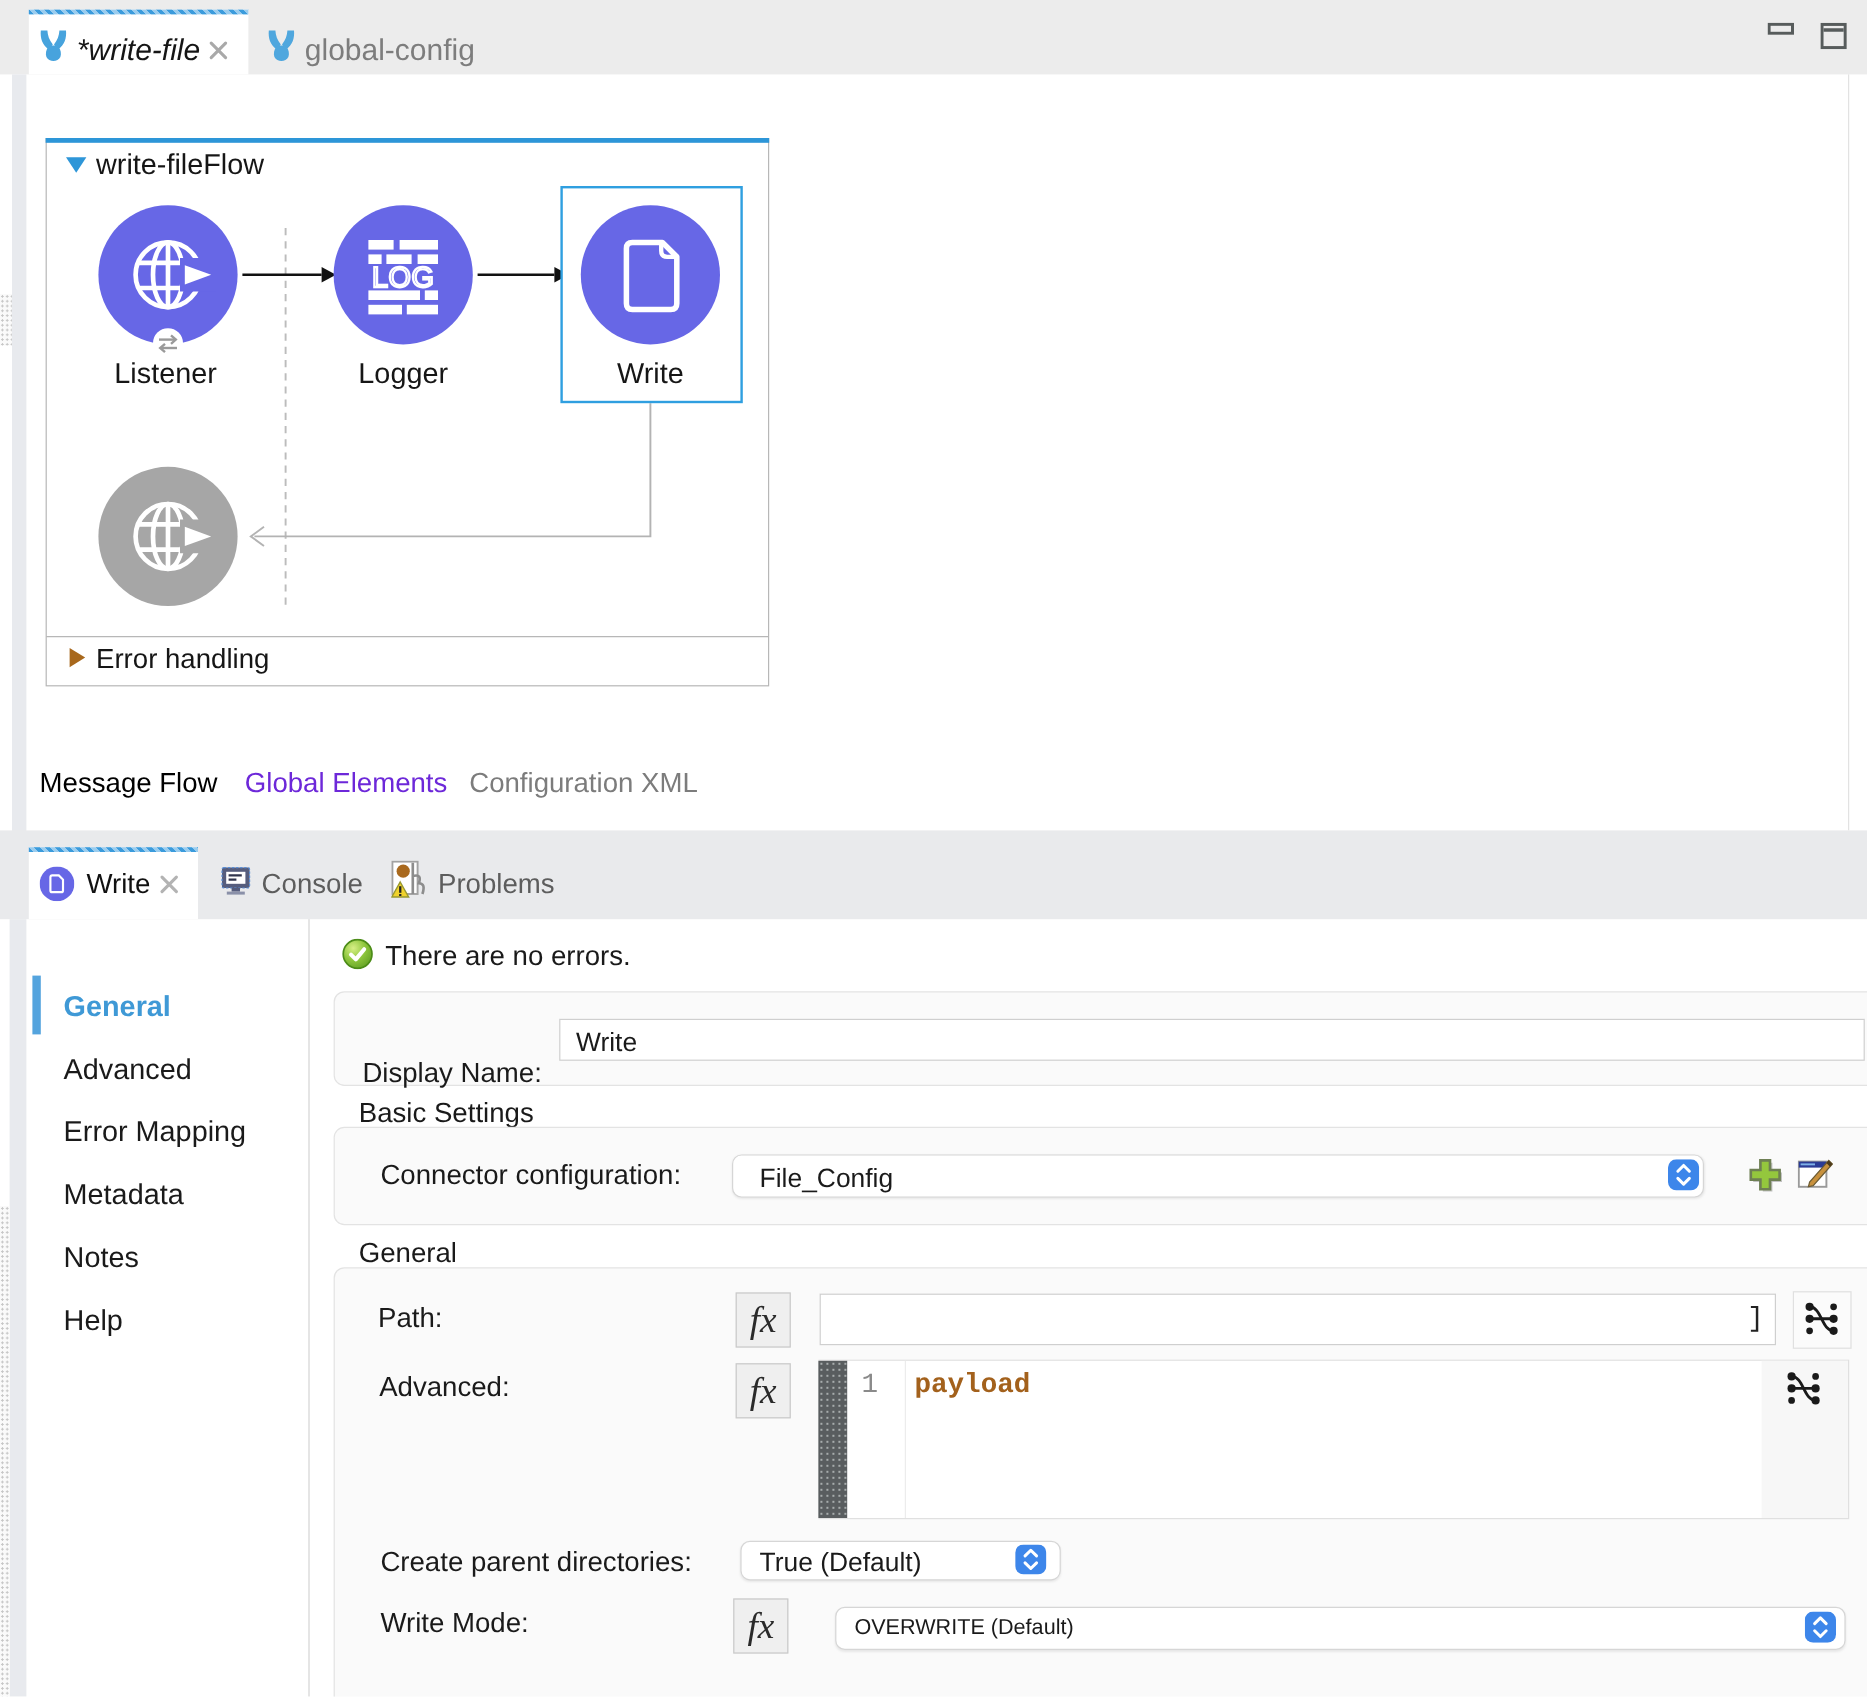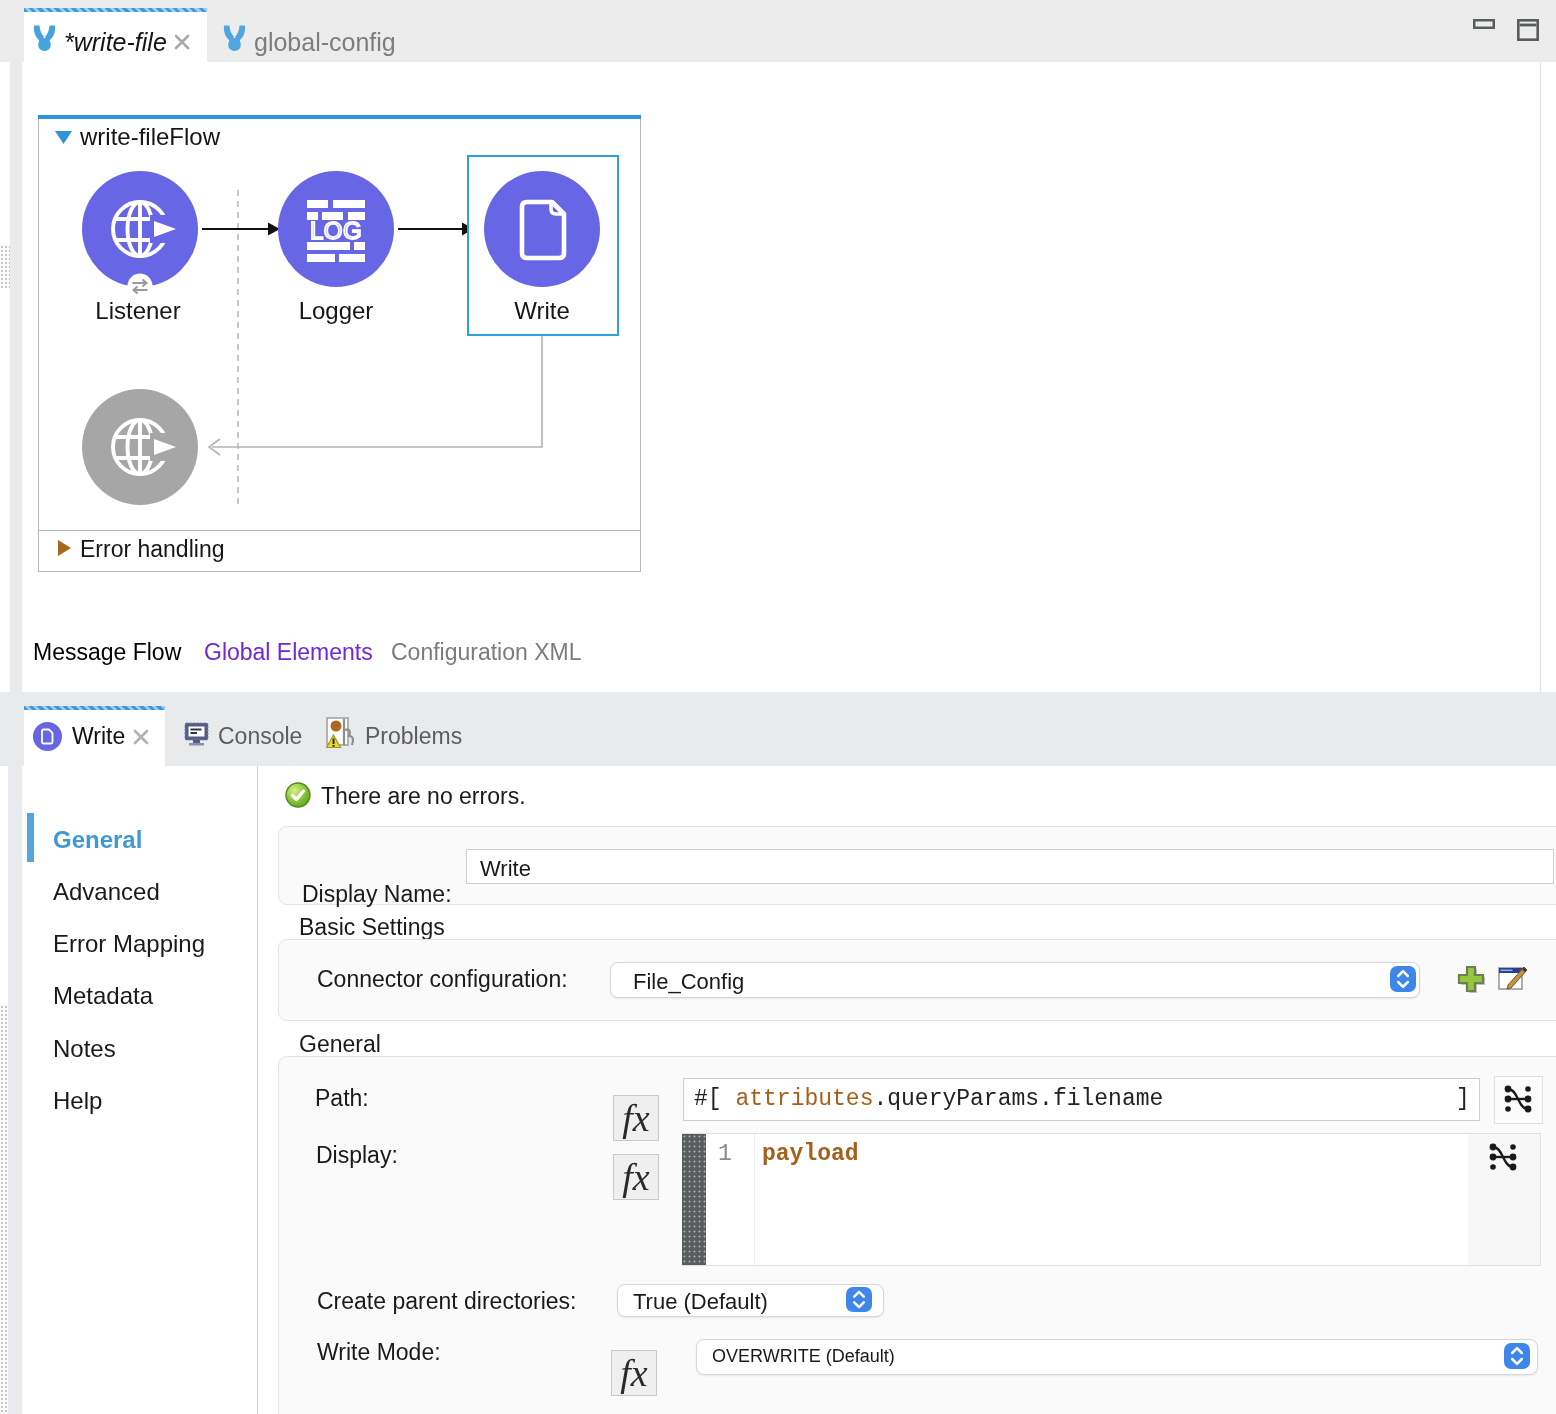--- a/index.html
+++ b/index.html
@@ -14,22 +14,22 @@
   #tab1border{left:24px;top:8px;width:183px;height:4px;background:repeating-linear-gradient(45deg,#3b9bdc 0 3px,#9accee 3px 6px);}
   .tabtxt{font-size:25px;}
   
   .rail{background:#e8eaee;}
   .texture{background-color:#fafafa;background-image:radial-gradient(#c6c6c6 0.9px, rgba(0,0,0,0) 1.1px);background-size:4px 4px;}
   
   .group{position:absolute;border:1px solid #e3e3e3;border-radius:9px;background:#fafafa;}
   .input{position:absolute;border:1px solid #cfcfcf;background:#ffffff;}
   .combo{position:absolute;border:1px solid #d6d6d6;border-radius:8px;background:#ffffff;box-shadow:0 1px 2px rgba(0,0,0,0.08);}
   .fxbtn{position:absolute;width:44px;height:44px;border:1px solid #c9c9c9;background:#efefef;
-         font-family:"Liberation Serif",serif;font-style:italic;font-size:38px;color:#2a2a2a;
-         display:flex;align-items:center;justify-content:center;margin-top:18px;}
+         font-family:"Liberation Serif",serif;font-style:italic;font-size:31px;color:#2a2a2a;
+         display:flex;align-items:center;justify-content:center;}
 </style>
 </head>
 <body>
 <div id="root">
 
   <div class="abs" id="topbar"></div>
   <div class="abs" id="tab1"></div>
   <div class="abs" id="tab1border"></div>
   <svg class="abs" style="left:32px;top:25px" width="25" height="28" viewBox="0 0 25 28">
     <g fill="#47a3dd">
@@ -226,37 +226,36 @@
     <path d="M26,3 L29,6 L13,24 L9,25 L10,21 Z" fill="#c8913d" stroke="#6b5a32" stroke-width="1"></path>
     <path d="M26,3 L29,6 L27,8.2 L24,5.2 Z" fill="#4a3a1a"></path>
   </svg>
 
   <div class="lbl" style="left:299px;top:1031px;">General</div>
   <div class="group" style="left:278px;top:1056px;width:1290px;height:400px;"></div>
 
   <div class="lbl" style="left:315px;top:1085px;">Path:</div>
   <div class="fxbtn" style="left:613px;top:1077px;">fx</div>
   <div class="input" style="left:683px;top:1078px;width:795px;height:41px;"></div>
-  <div class="lbl mono" style="left:694px;top:1086px;font-size:23px;"><span style="color:#222;">#[ </span><span style="color:#a3611c;">attributes</span><span style="color:#222;">.queryParams.filename</span></div>
   <div class="lbl mono" style="left:1456px;top:1086px;font-size:23px;color:#222;">]</div>
   <div class="abs" style="left:1494px;top:1076px;width:47px;height:46px;border:1px solid #e0e0e0;background:#fbfbfb;"></div>
   <svg class="abs" style="left:1503px;top:1084px" width="30" height="30" viewBox="0 0 30 30">
     <g fill="#1a1a1a">
       <circle cx="5" cy="5" r="3.4"></circle>
         <circle cx="5" cy="15" r="3.4"></circle>
         <circle cx="5" cy="25" r="2.8"></circle>
       <circle cx="25" cy="5" r="2.8"></circle>
         <circle cx="25" cy="15" r="3.4"></circle>
         <circle cx="25" cy="25" r="3.4"></circle>
     </g>
     <path d="M5,15 L25,15" stroke="#1a1a1a" stroke-width="2.4"></path>
     <path d="M5,5 C15,5 15,25 25,25" fill="none" stroke="#1a1a1a" stroke-width="2.4"></path>
   </svg>
 
-  <div class="lbl" style="left:316px;top:1142px;">Display:</div>
+  <div class="lbl" style="left:316px;top:1142px;">Advanced:</div>
   <div class="fxbtn" style="left:613px;top:1136px;">fx</div>
   <div class="abs" style="left:682px;top:1133px;width:859px;height:133px;border:1px solid #e0e0e0;background:#ffffff;box-sizing:border-box;"></div>
   <div class="abs" style="left:682px;top:1134px;width:24px;height:131px;background-color:#595d5f;background-image:radial-gradient(#a7acac 0.9px, rgba(0,0,0,0) 1.1px);background-size:5px 5px;"></div>
   <div class="abs" style="left:1468px;top:1134px;width:72px;height:131px;background:#f7f7f7;"></div>
   <div class="lbl mono" style="left:718px;top:1141px;font-size:23px;color:#8a8a8a;">1</div>
   <div class="abs" style="left:754px;top:1134px;width:1px;height:131px;background:#ececec;"></div>
   <div class="lbl mono" style="left:762px;top:1141px;font-size:23px;color:#a3611c;font-weight:bold;">payload</div>
   <svg class="abs" style="left:1487px;top:1142px" width="32" height="30" viewBox="0 0 30 30">
     <g fill="#1a1a1a">
       <circle cx="5" cy="5" r="3.4"></circle>

